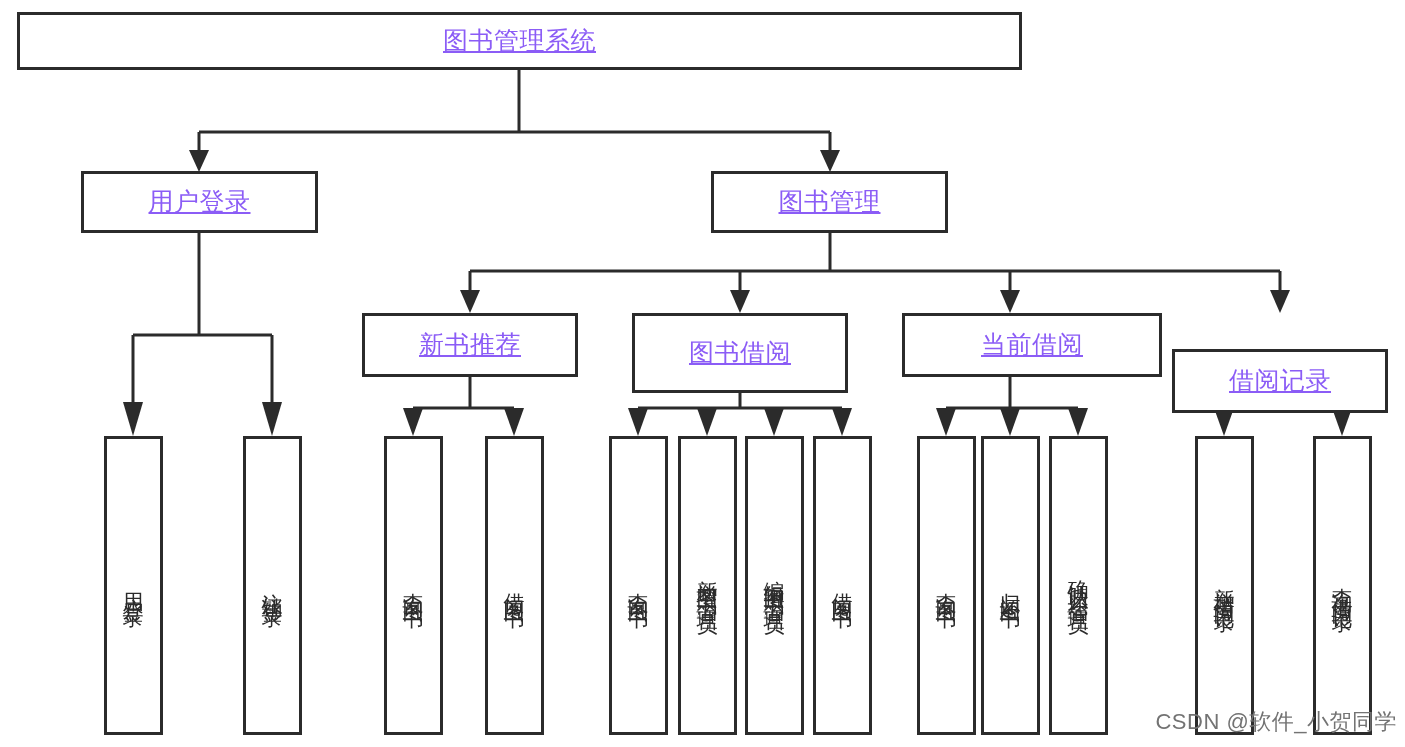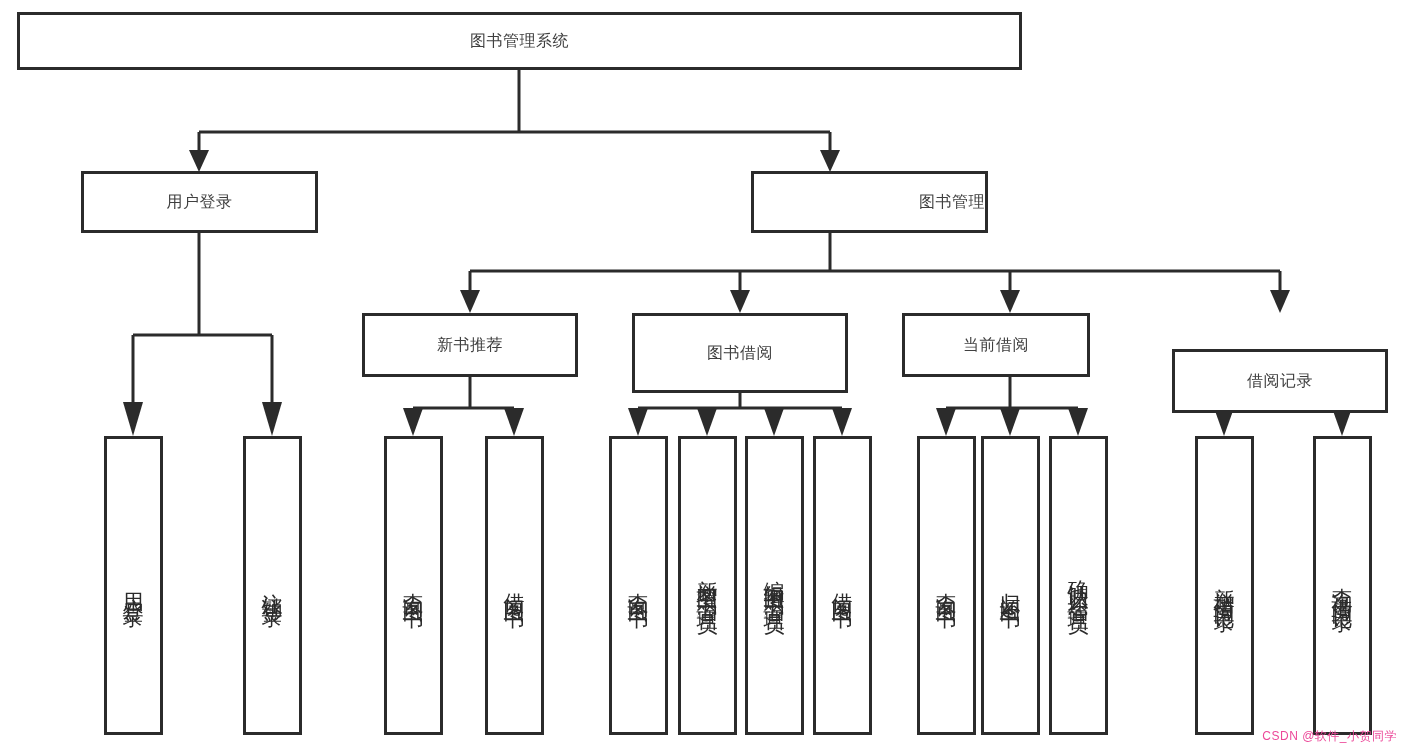--- a/index.html
+++ b/index.html
@@ -23,25 +23,26 @@
   .node-box {
     position: absolute;
     box-sizing: border-box;
     border: 3px solid #2b2b2b;
     background: #ffffff;
     display: flex;
     align-items: center;
     justify-content: center;
   }
   .node-label-h {
-    font-size: 16px;
-    color: #404040;
+    font-size: 25px;
+    color: #8b5cf6;
     line-height: 1.1;
     white-space: nowrap;
     letter-spacing: 0.5px;
+    text-decoration: underline;
   }
   .node-label-v {
     font-size: 21px;
     color: #2b2b2b;
     writing-mode: vertical-rl;
     text-orientation: upright;
     letter-spacing: 5px;
     line-height: 1;
     white-space: nowrap;
   }
@@ -56,23 +57,23 @@
     stroke: #2b2b2b;
     stroke-width: 3;
     fill: none;
   }
   .arrowfill {
     fill: #2b2b2b;
   }
   #watermark {
     position: absolute;
     right: 8px;
-    bottom: 2px;
-    font-size: 12px;
-    color: #ec4899;
+    bottom: 10px;
+    font-size: 22px;
+    color: #737373;
     white-space: nowrap;
     letter-spacing: 0.5px;
   }
 </style>
 </head>
 <body>
 
 <div id="diagram-root">
 
   <svg class="connectors" viewBox="0 0 1405 747" xmlns="http://www.w3.org/2000/svg">
@@ -135,31 +136,31 @@
     <path class="arrowfill" d="M 1332 408 L 1352 408 L 1342 436 z"></path>
   </svg>
 
   <div class="node-box" style="left:17px; top:12px; width:1005px; height:58px;">
     <span class="node-label-h">图书管理系统</span>
   </div>
 
   <div class="node-box" style="left:81px; top:171px; width:237px; height:62px;">
     <span class="node-label-h">用户登录</span>
   </div>
-  <div class="node-box" style="left:751px; top:171px; width:237px; height:62px;justify-content:flex-end;">
+  <div class="node-box" style="left:711px; top:171px; width:237px; height:62px;">
     <span class="node-label-h">图书管理</span>
   </div>
 
   <div class="node-box" style="left:362px; top:313px; width:216px; height:64px;">
     <span class="node-label-h">新书推荐</span>
   </div>
   <div class="node-box" style="left:632px; top:313px; width:216px; height:80px;">
     <span class="node-label-h">图书借阅</span>
   </div>
-  <div class="node-box" style="left:902px; top:313px; width:188px; height:64px;justify-content:center;">
+  <div class="node-box" style="left:902px; top:313px; width:260px; height:64px;justify-content:center;">
     <span class="node-label-h">当前借阅</span>
   </div>
   <div class="node-box" style="left:1172px; top:313px; width:216px; height:64px;margin-top:36px;">
     <span class="node-label-h">借阅记录</span>
   </div>
 
   <div class="node-box" style="left:104px; top:436px; width:59px; height:299px;">
     <span class="node-label-v">用户登录</span>
   </div>
   <div class="node-box" style="left:243px; top:436px; width:59px; height:299px;">

